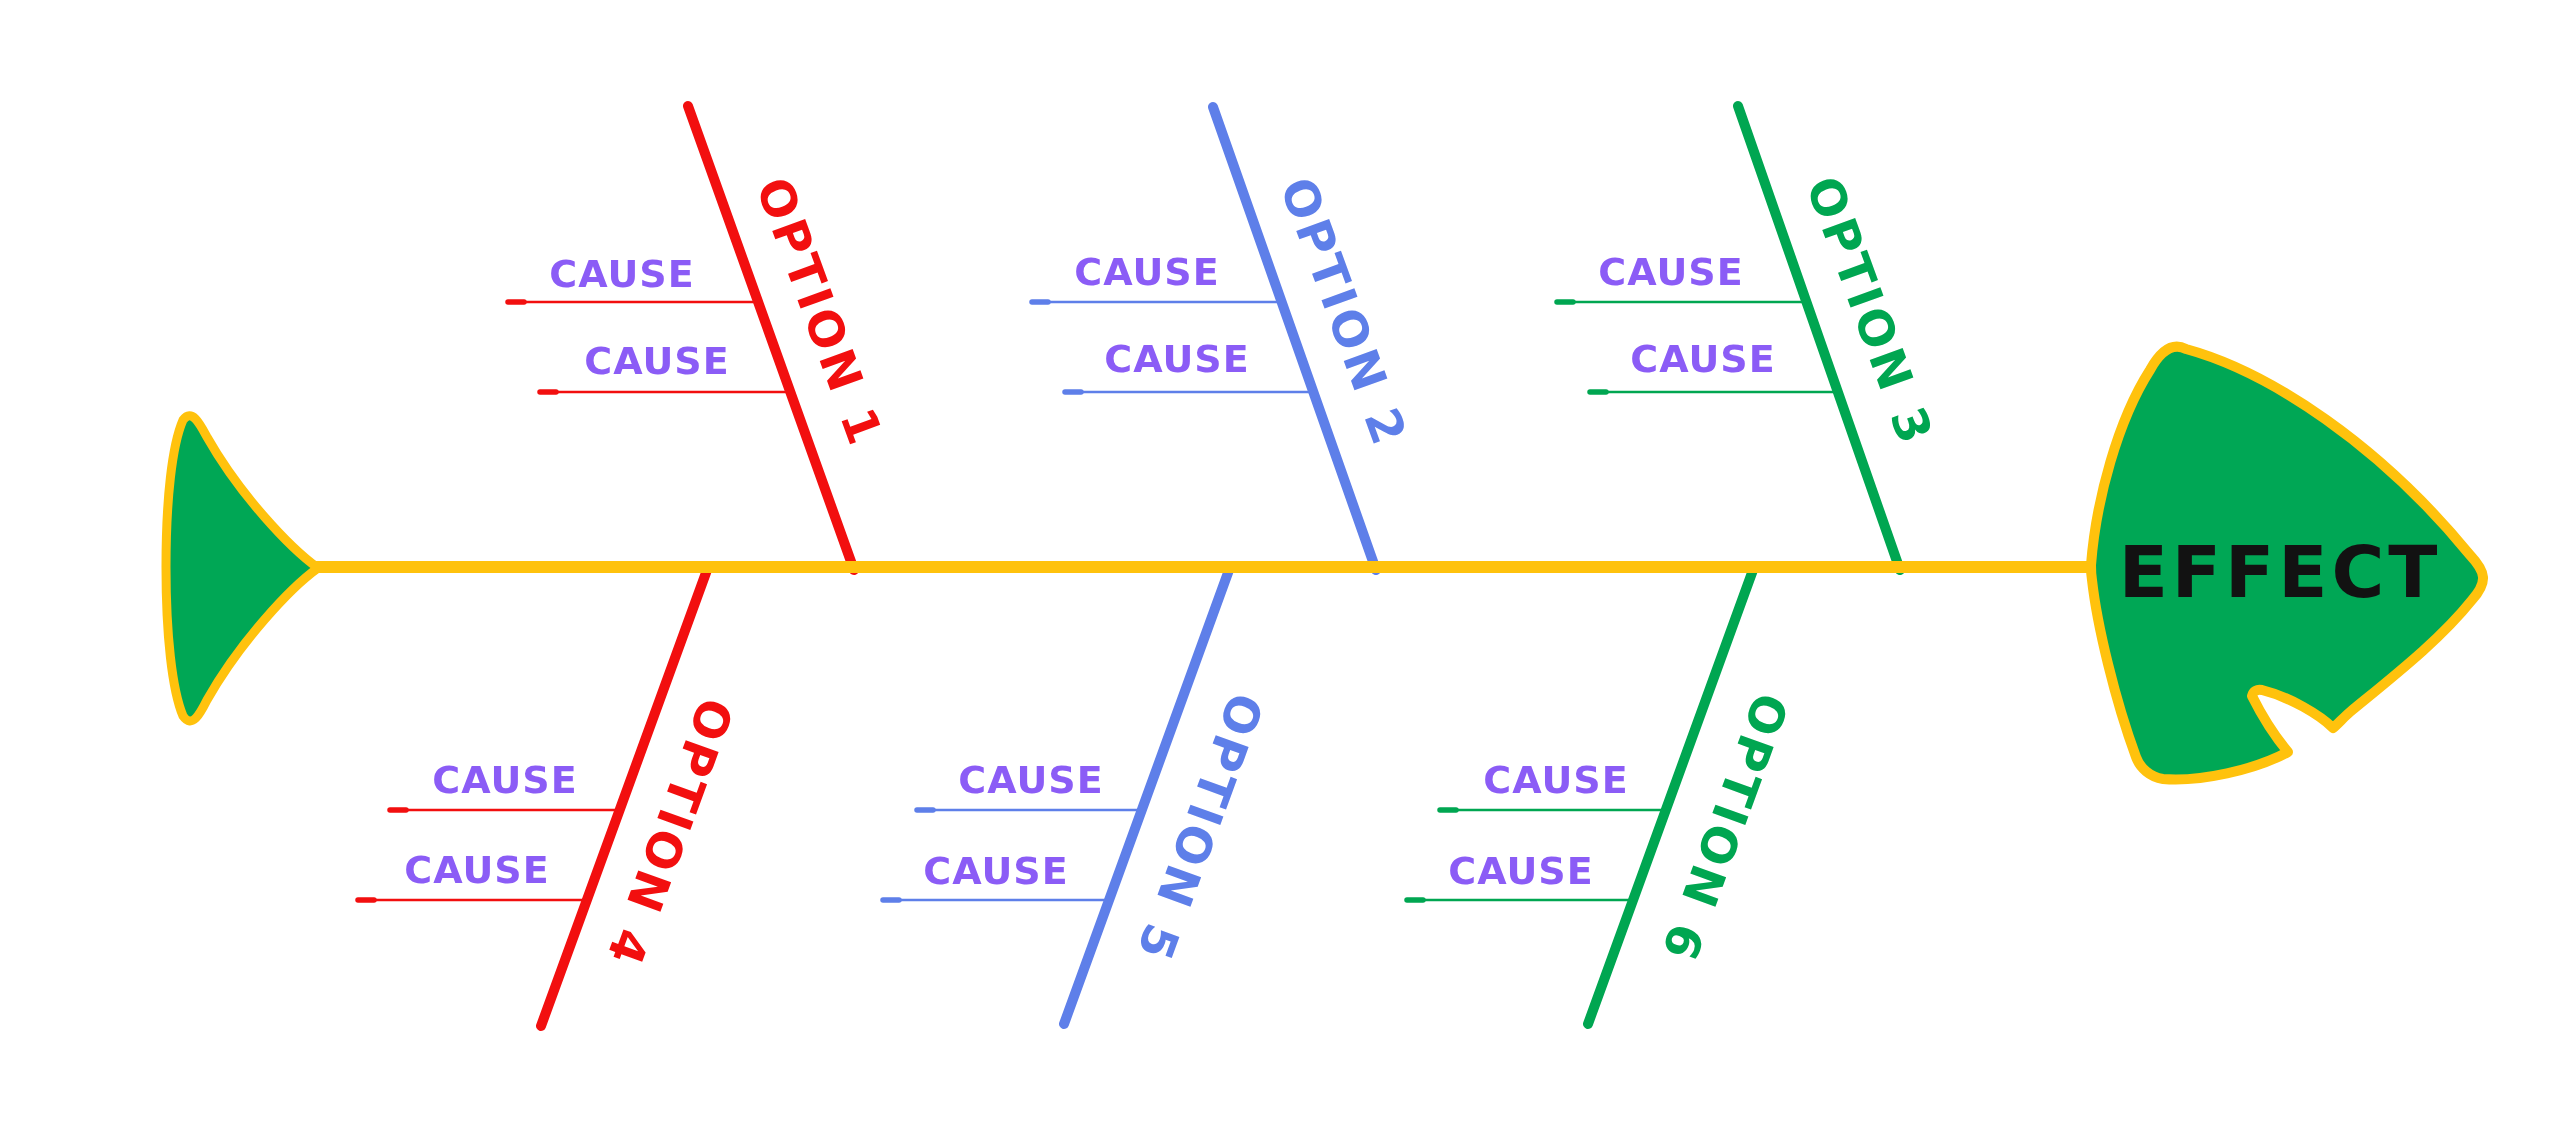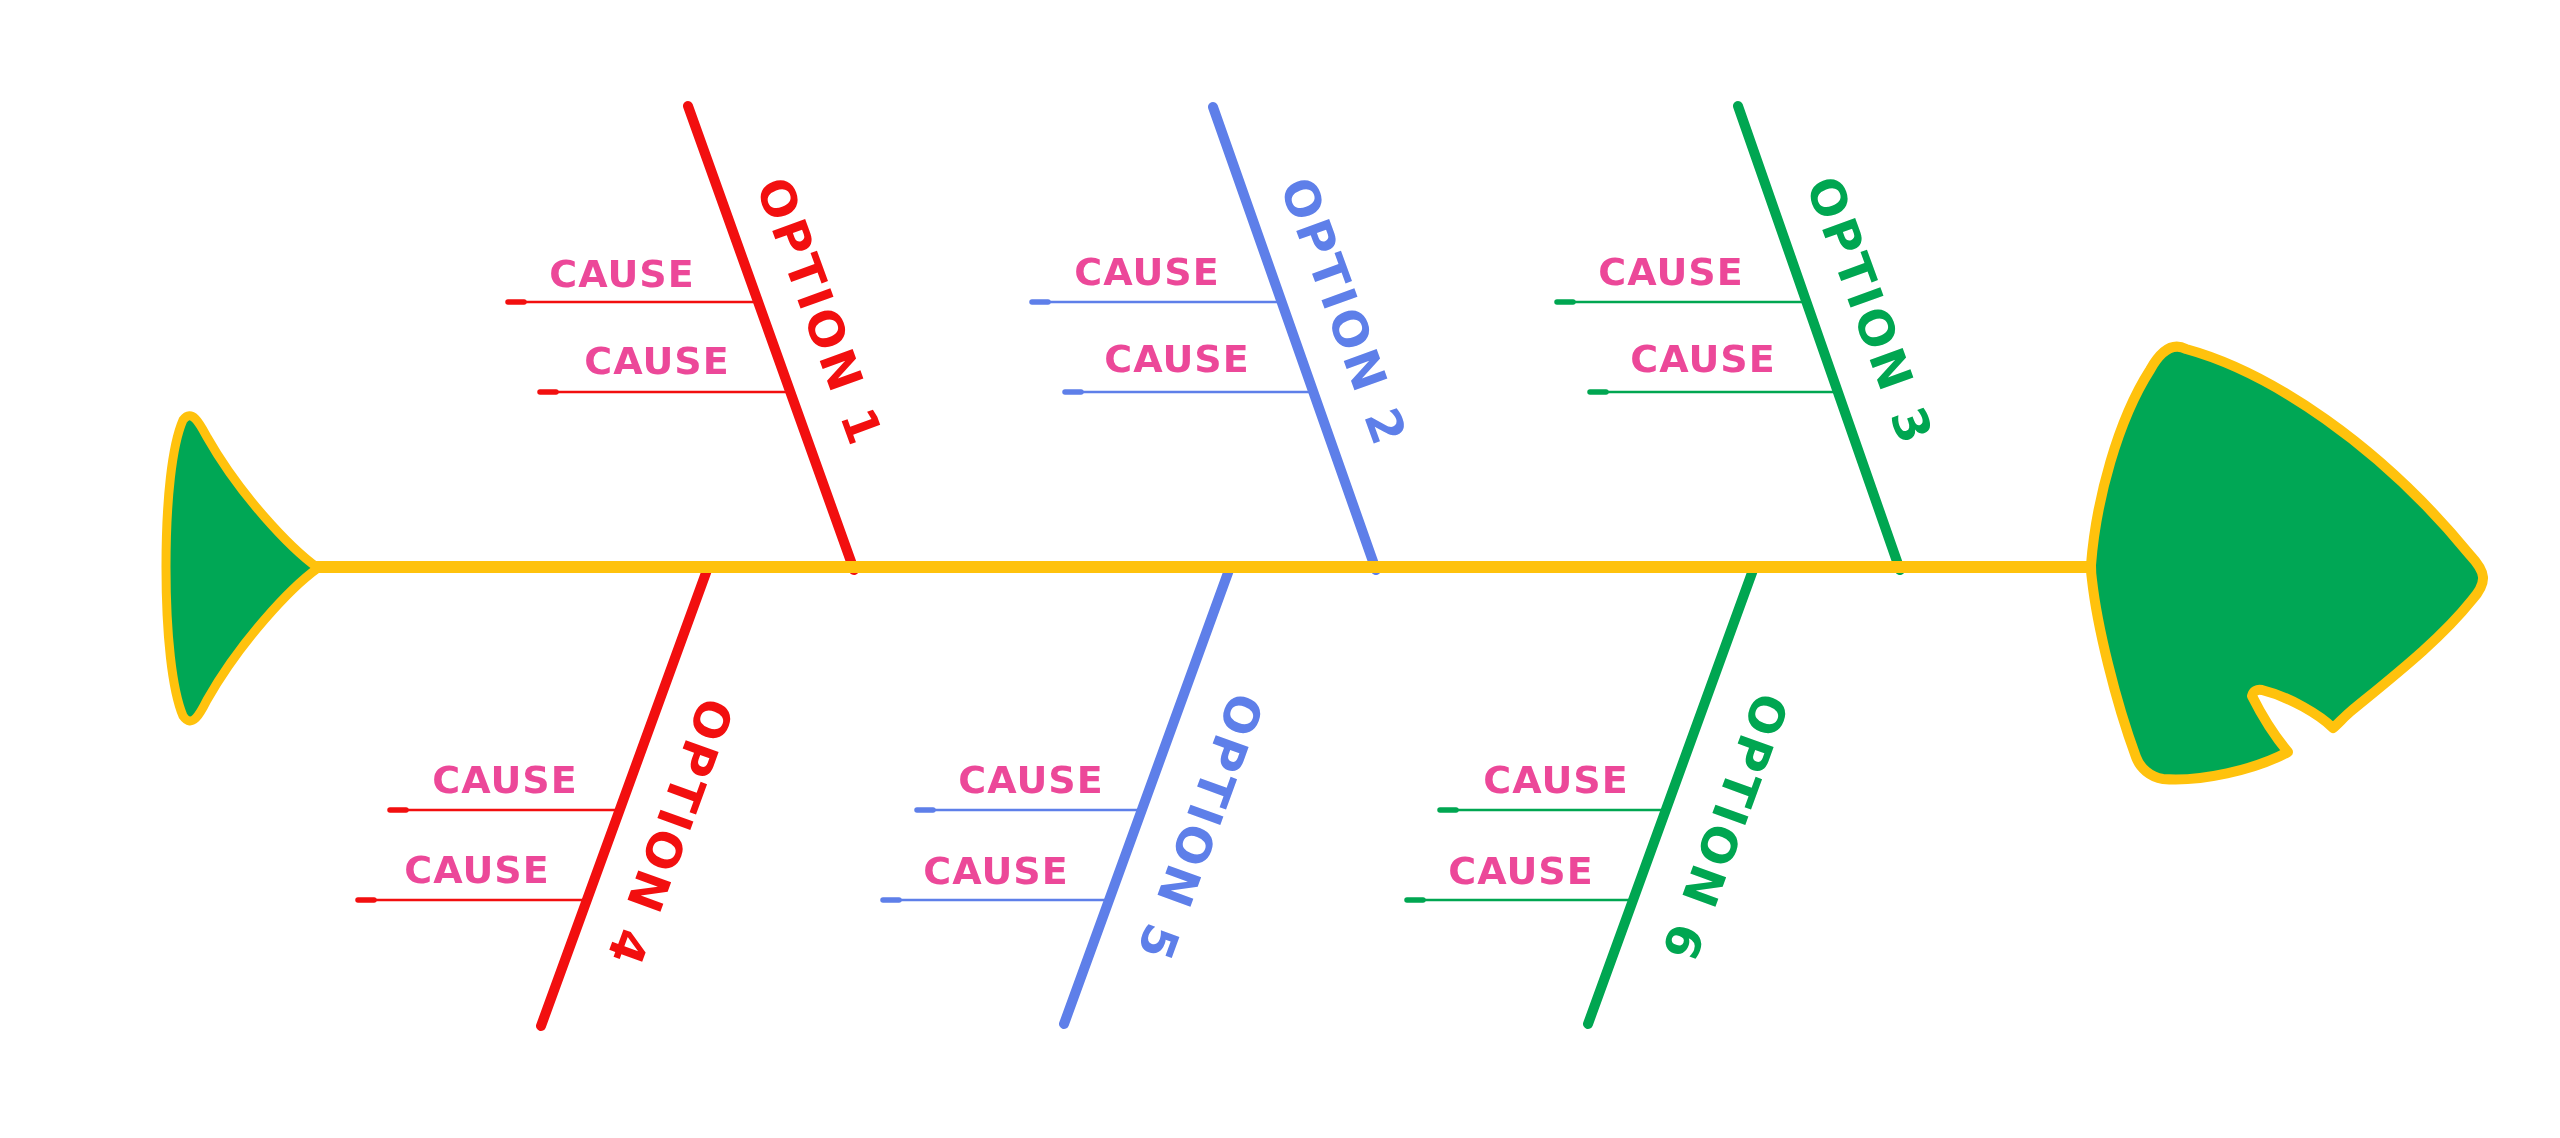--- a/index.html
+++ b/index.html
@@ -18,21 +18,21 @@
   .canvas svg {
     position: absolute;
     left: 0;
     top: 0;
   }
   .cause {
     position: absolute;
     font-weight: bold;
     font-size: 38px;
     letter-spacing: 1px;
-    color: #ec4899;
+    color: #8b5cf6;
     white-space: nowrap;
     transform: translate(-50%, -50%);
   }
   .option-label {
     position: absolute;
     font-weight: bold;
     font-size: 48px;
     letter-spacing: 3px;
     white-space: nowrap;
     transform: translate(-50%, -50%) rotate(70deg);
@@ -143,14 +143,15 @@
   <div class="cause" style="left:1556px; top:780px;">CAUSE</div>
   <div class="cause" style="left:1521px; top:871px;">CAUSE</div>
 
   <div class="option-label option-red" style="left:820px; top:312px;">OPTION 1</div>
   <div class="option-label option-blue" style="left:1344px; top:312px;">OPTION 2</div>
   <div class="option-label option-green" style="left:1870px; top:311px;">OPTION 3</div>
   <div class="option-label option-red flip" style="left:670px; top:833px;">OPTION 4</div>
   <div class="option-label option-blue flip" style="left:1200px; top:828px;">OPTION 5</div>
   <div class="option-label option-green flip" style="left:1725px; top:828px;">OPTION 6</div>
 
+  <div class="effect-label">EFFECT</div>
 
 </div>
 
 </body></html>

